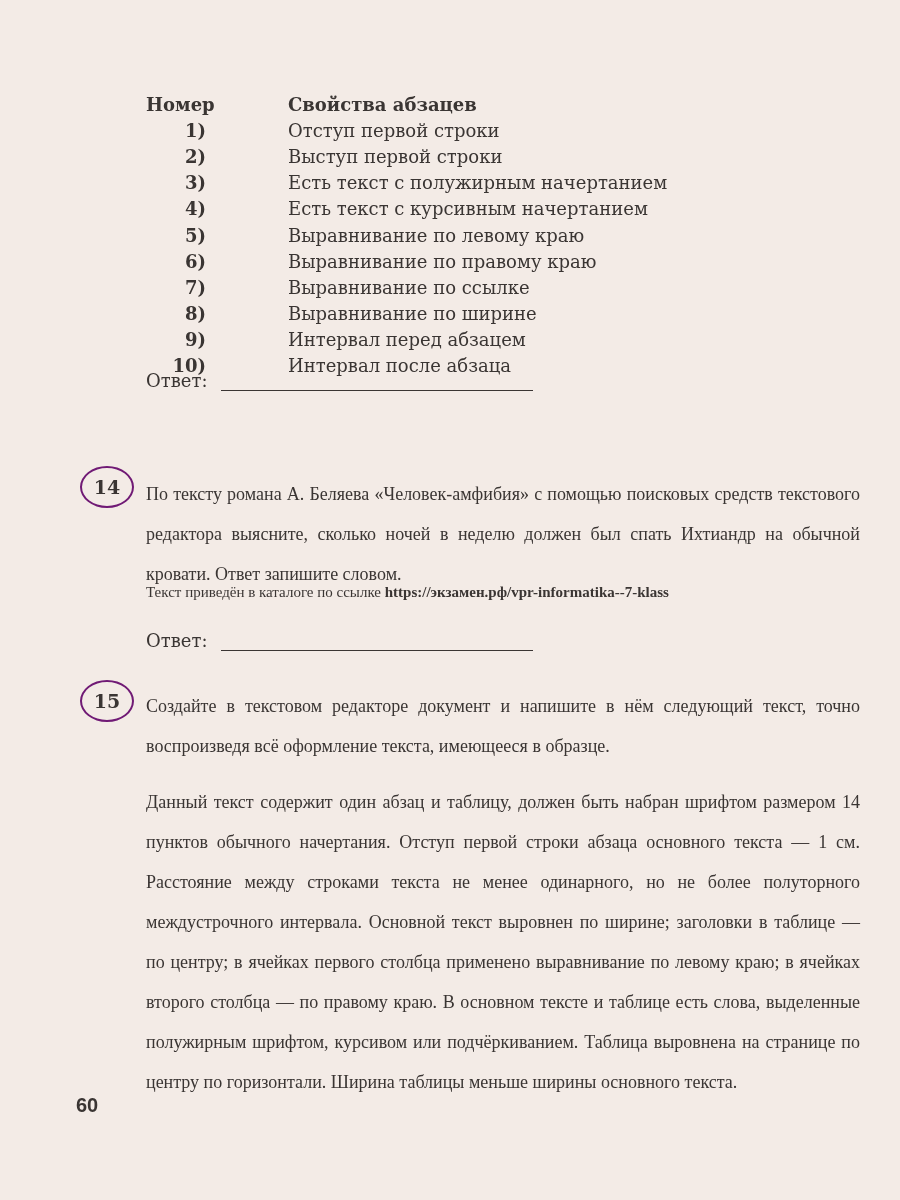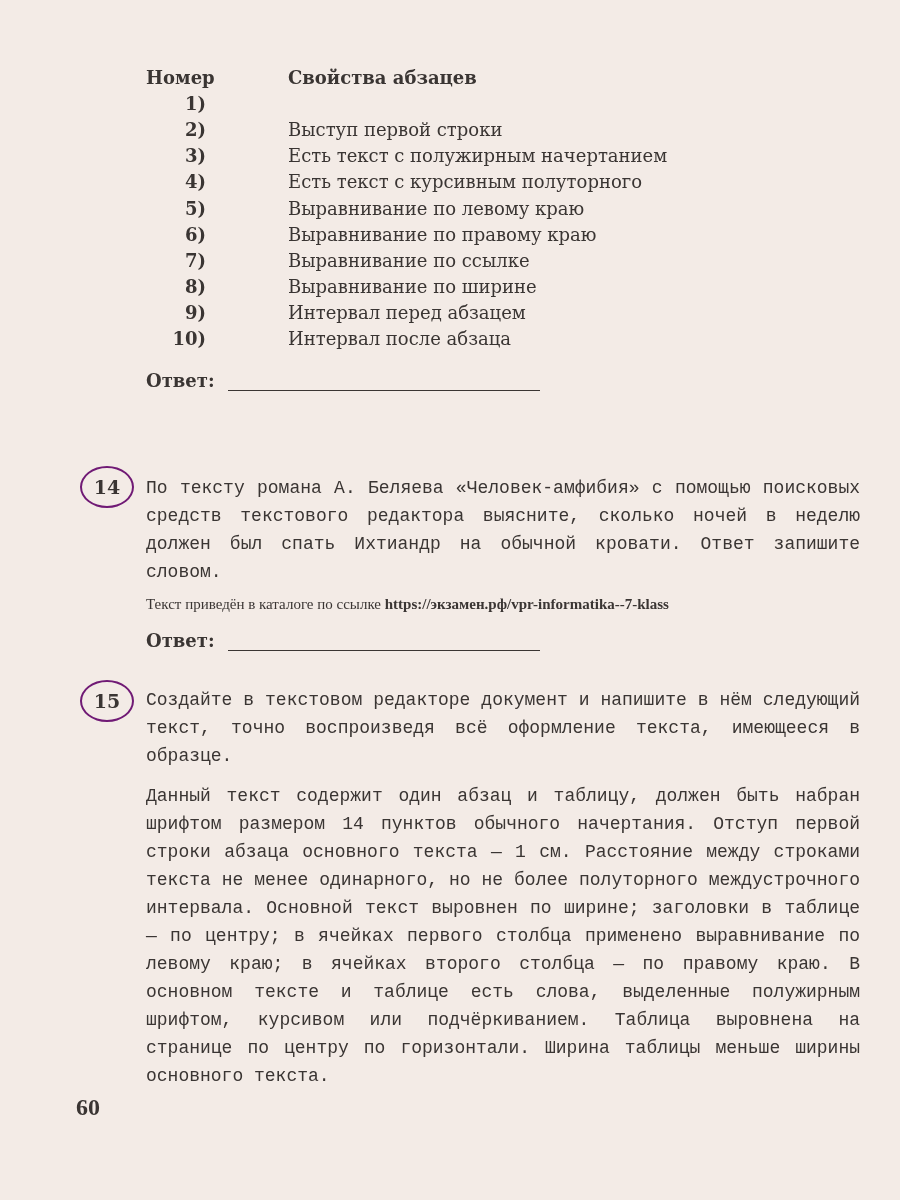--- a/index.html
+++ b/index.html
@@ -10,84 +10,85 @@
     font-family: "DejaVu Serif", "Liberation Serif", serif;
     position: relative;
   }
   .page { position: absolute; left: 0; top: 0; width: 900px; height: 1200px; }
 
   
   .props { position: absolute; left: 146px; top: 64px; }
   .props-row { display: flex; height: 26.2px; align-items: center; font-size: 18px; }
   .props-num { width: 142px; text-align: left; }
   .props-num span { display: inline-block; width: 60px; text-align: right; font-weight: bold; }
-  .props-head { font-weight: bold; }
+  .props-head { font-weight: bold; margin-top: 27px; }
   .props-head .props-num { font-weight: bold; }
   .props-text { white-space: nowrap; }
 
   .answer { position: absolute; display: flex; align-items: flex-end; font-size: 18px; }
-  .answer-label { margin-right: 13px; font-weight: bold; }
+  .answer-label { margin-right: 13px; }
   .answer-line { border-bottom: 1.5px solid #3a3533; height: 18px; }
 
   .section-title {
     position: absolute; left: 0; width: 900px; top: 417px; text-align: center;
     font-family: "Liberation Sans", "DejaVu Sans", sans-serif;
     font-weight: bold; font-size: 21px; letter-spacing: 0.2px;
   }
 
   .task-badge {
     position: absolute; width: 54px; height: 42px;
     border: 2px solid #701a75; border-radius: 50%;
     display: flex; align-items: center; justify-content: center;
     font-weight: bold; font-size: 19px; font-family: "DejaVu Serif", serif;
     box-sizing: border-box;
   }
 
   .task-text {
     position: absolute; left: 146px; width: 714px;
-    font-size: 18px; line-height: 28px; text-align: justify;
-    font-family: Liberation Mono, monospace;
+    font-size: 18px; line-height: 40px; text-align: justify;
+    font-family: Liberation Serif, serif;
     font-stretch: condensed;
   }
 
   .note {
-    position: absolute; left: 146px; top: 596px; width: 730px;
+    position: absolute; left: 146px; top: 584px; width: 730px;
     font-size: 15px; font-family: "Liberation Serif", serif;
   }
   .note b { font-weight: bold; }
 
   .page-number {
     position: absolute; left: 76px; top: 1094px;
-    font-size: 24px; font-weight: bold; font-family: Liberation Serif, serif;
+    font-size: 20px; font-weight: bold; font-family: Liberation Sans, sans-serif;
   }
 </style>
 </head>
 <body>
 
 <div class="page">
 
   <div class="props">
     <div class="props-row props-head">
       <div class="props-num">Номер</div>
       <div class="props-text">Свойства абзацев</div>
     </div>
     <div class="props-row">
       <div class="props-num"><span>1)</span></div>
+      <div class="props-text">Отступ первой строки</div>
     </div>
     <div class="props-row">
       <div class="props-num"><span>2)</span></div>
       <div class="props-text">Выступ первой строки</div>
     </div>
     <div class="props-row">
       <div class="props-num"><span>3)</span></div>
       <div class="props-text">Есть текст с полужирным начертанием</div>
     </div>
     <div class="props-row">
       <div class="props-num"><span>4)</span></div>
-      <div class="props-text">Есть текст с курсивным полуторного</div>
+      <div class="props-text">Есть текст с курсивным начертанием</div>
     </div>
     <div class="props-row">
       <div class="props-num"><span>5)</span></div>
       <div class="props-text">Выравнивание по левому краю</div>
     </div>
     <div class="props-row">
       <div class="props-num"><span>6)</span></div>
       <div class="props-text">Выравнивание по правому краю</div>
     </div>
     <div class="props-row">

